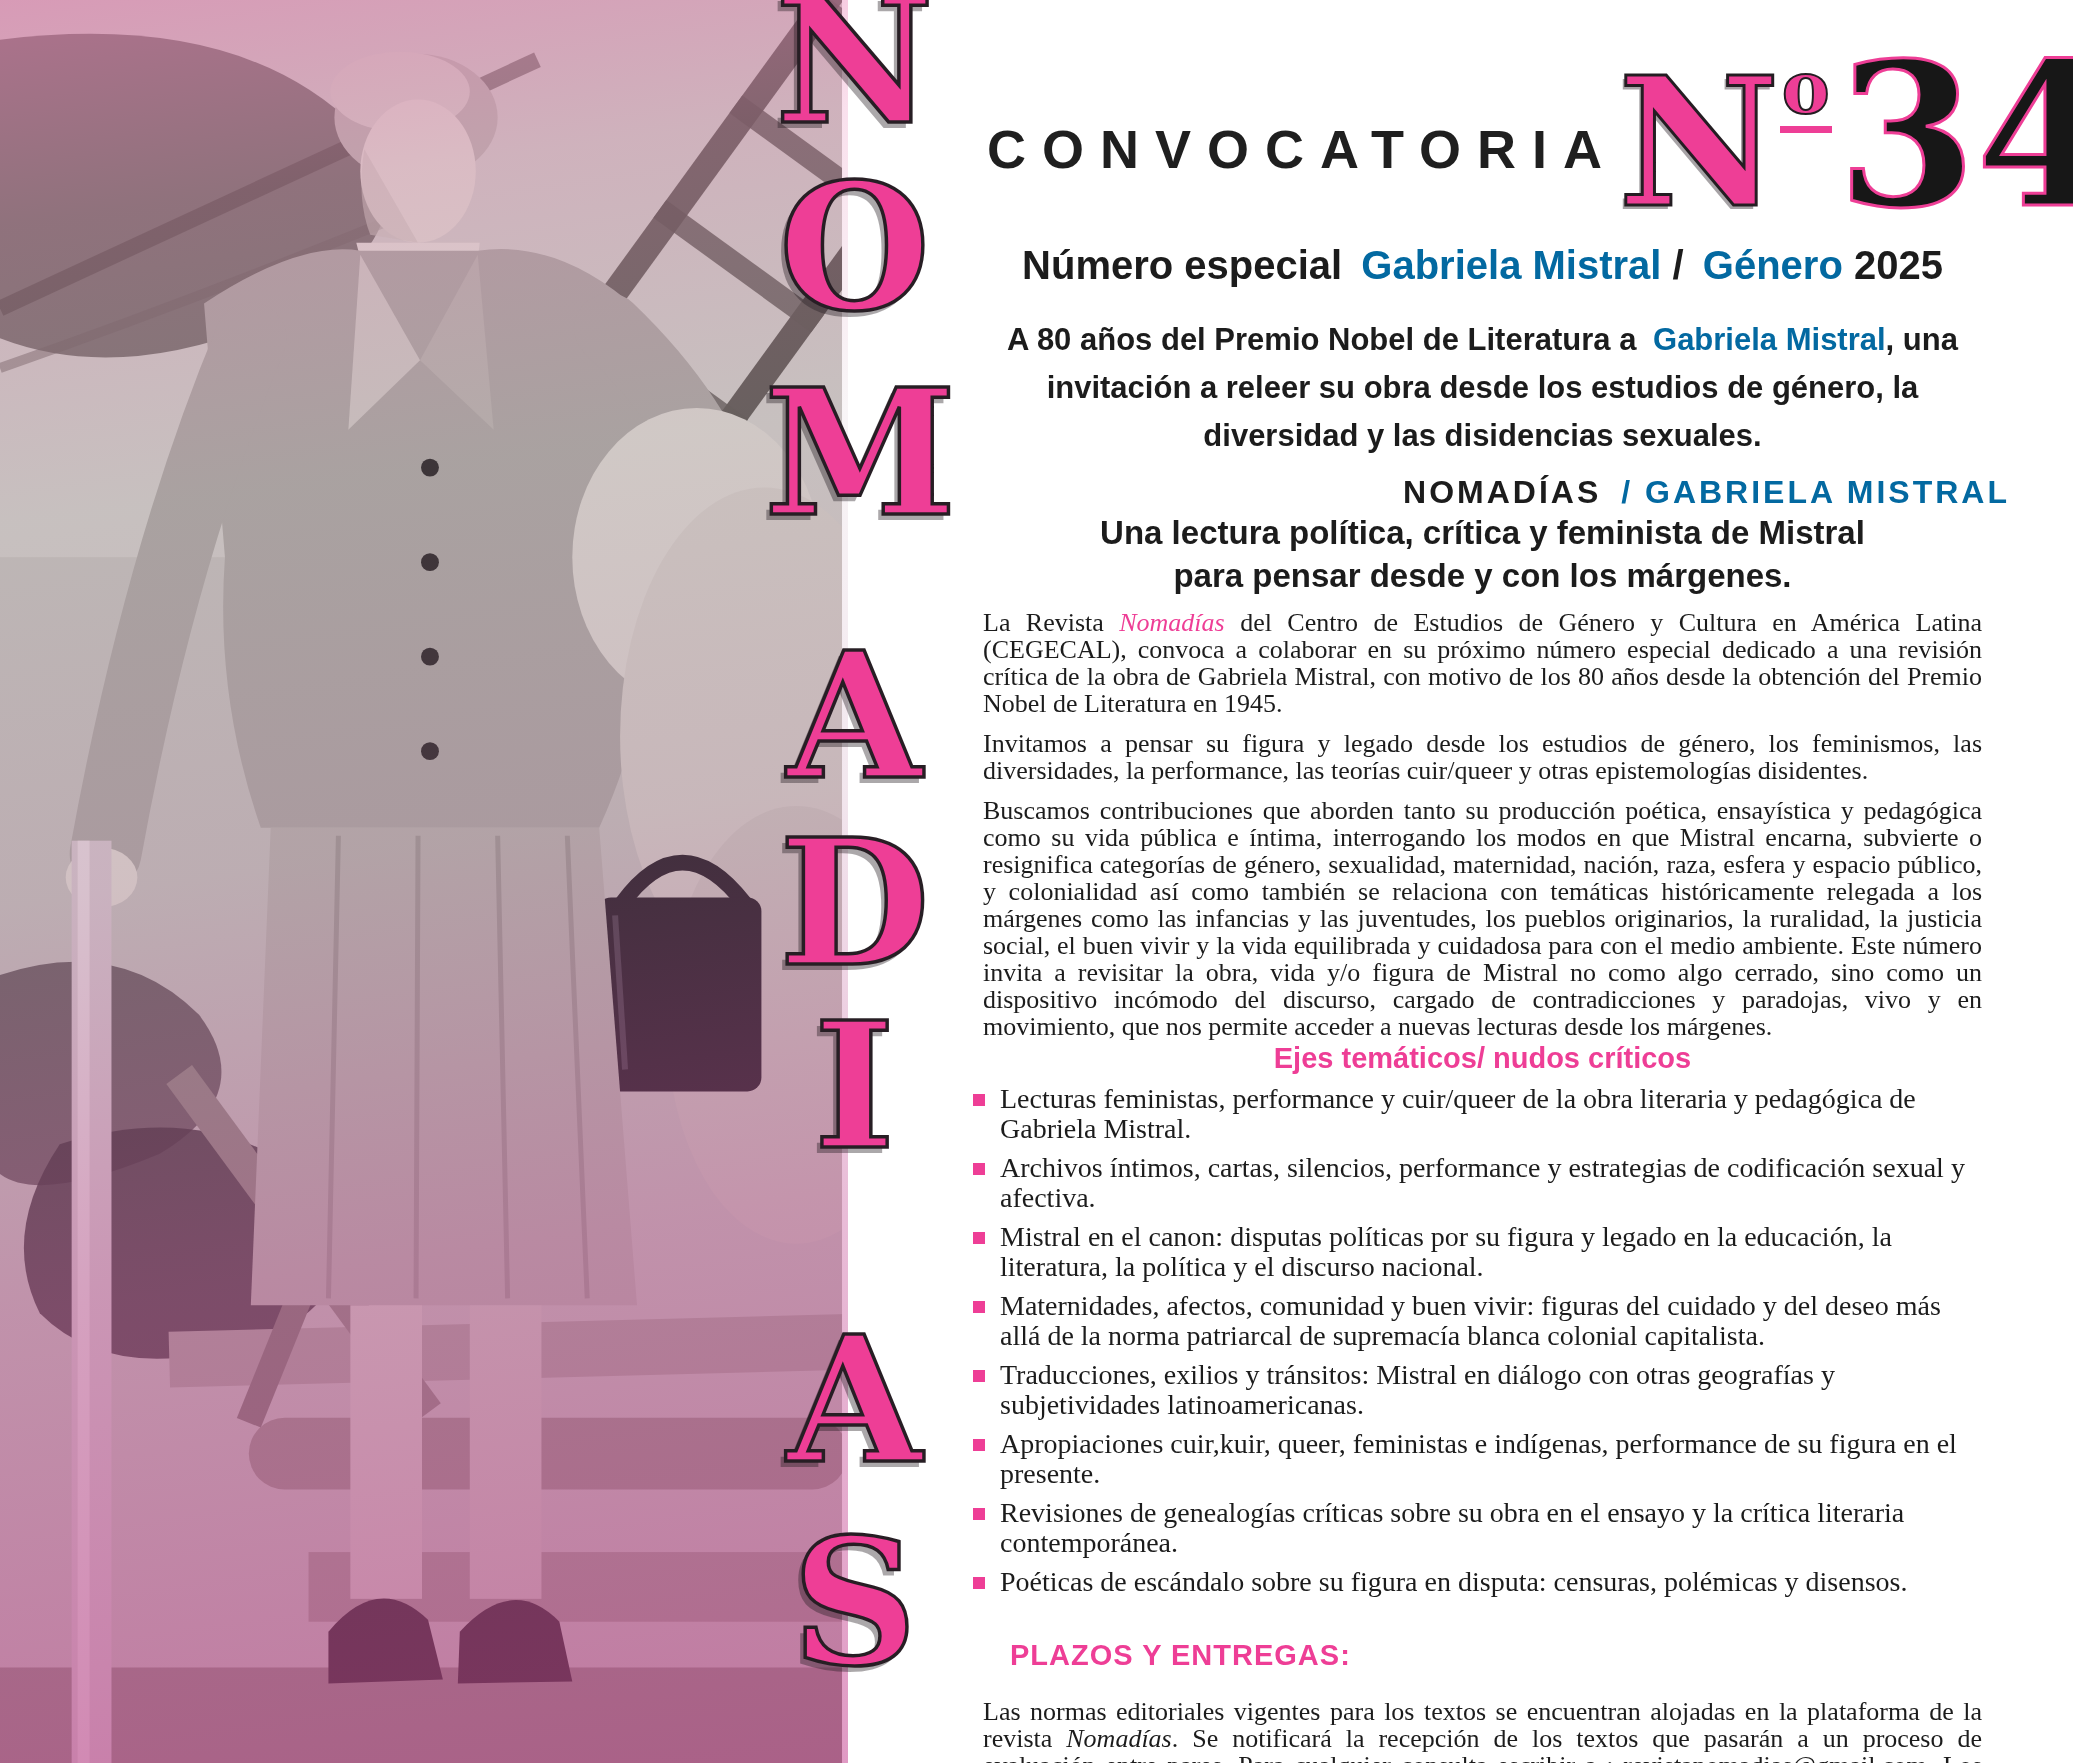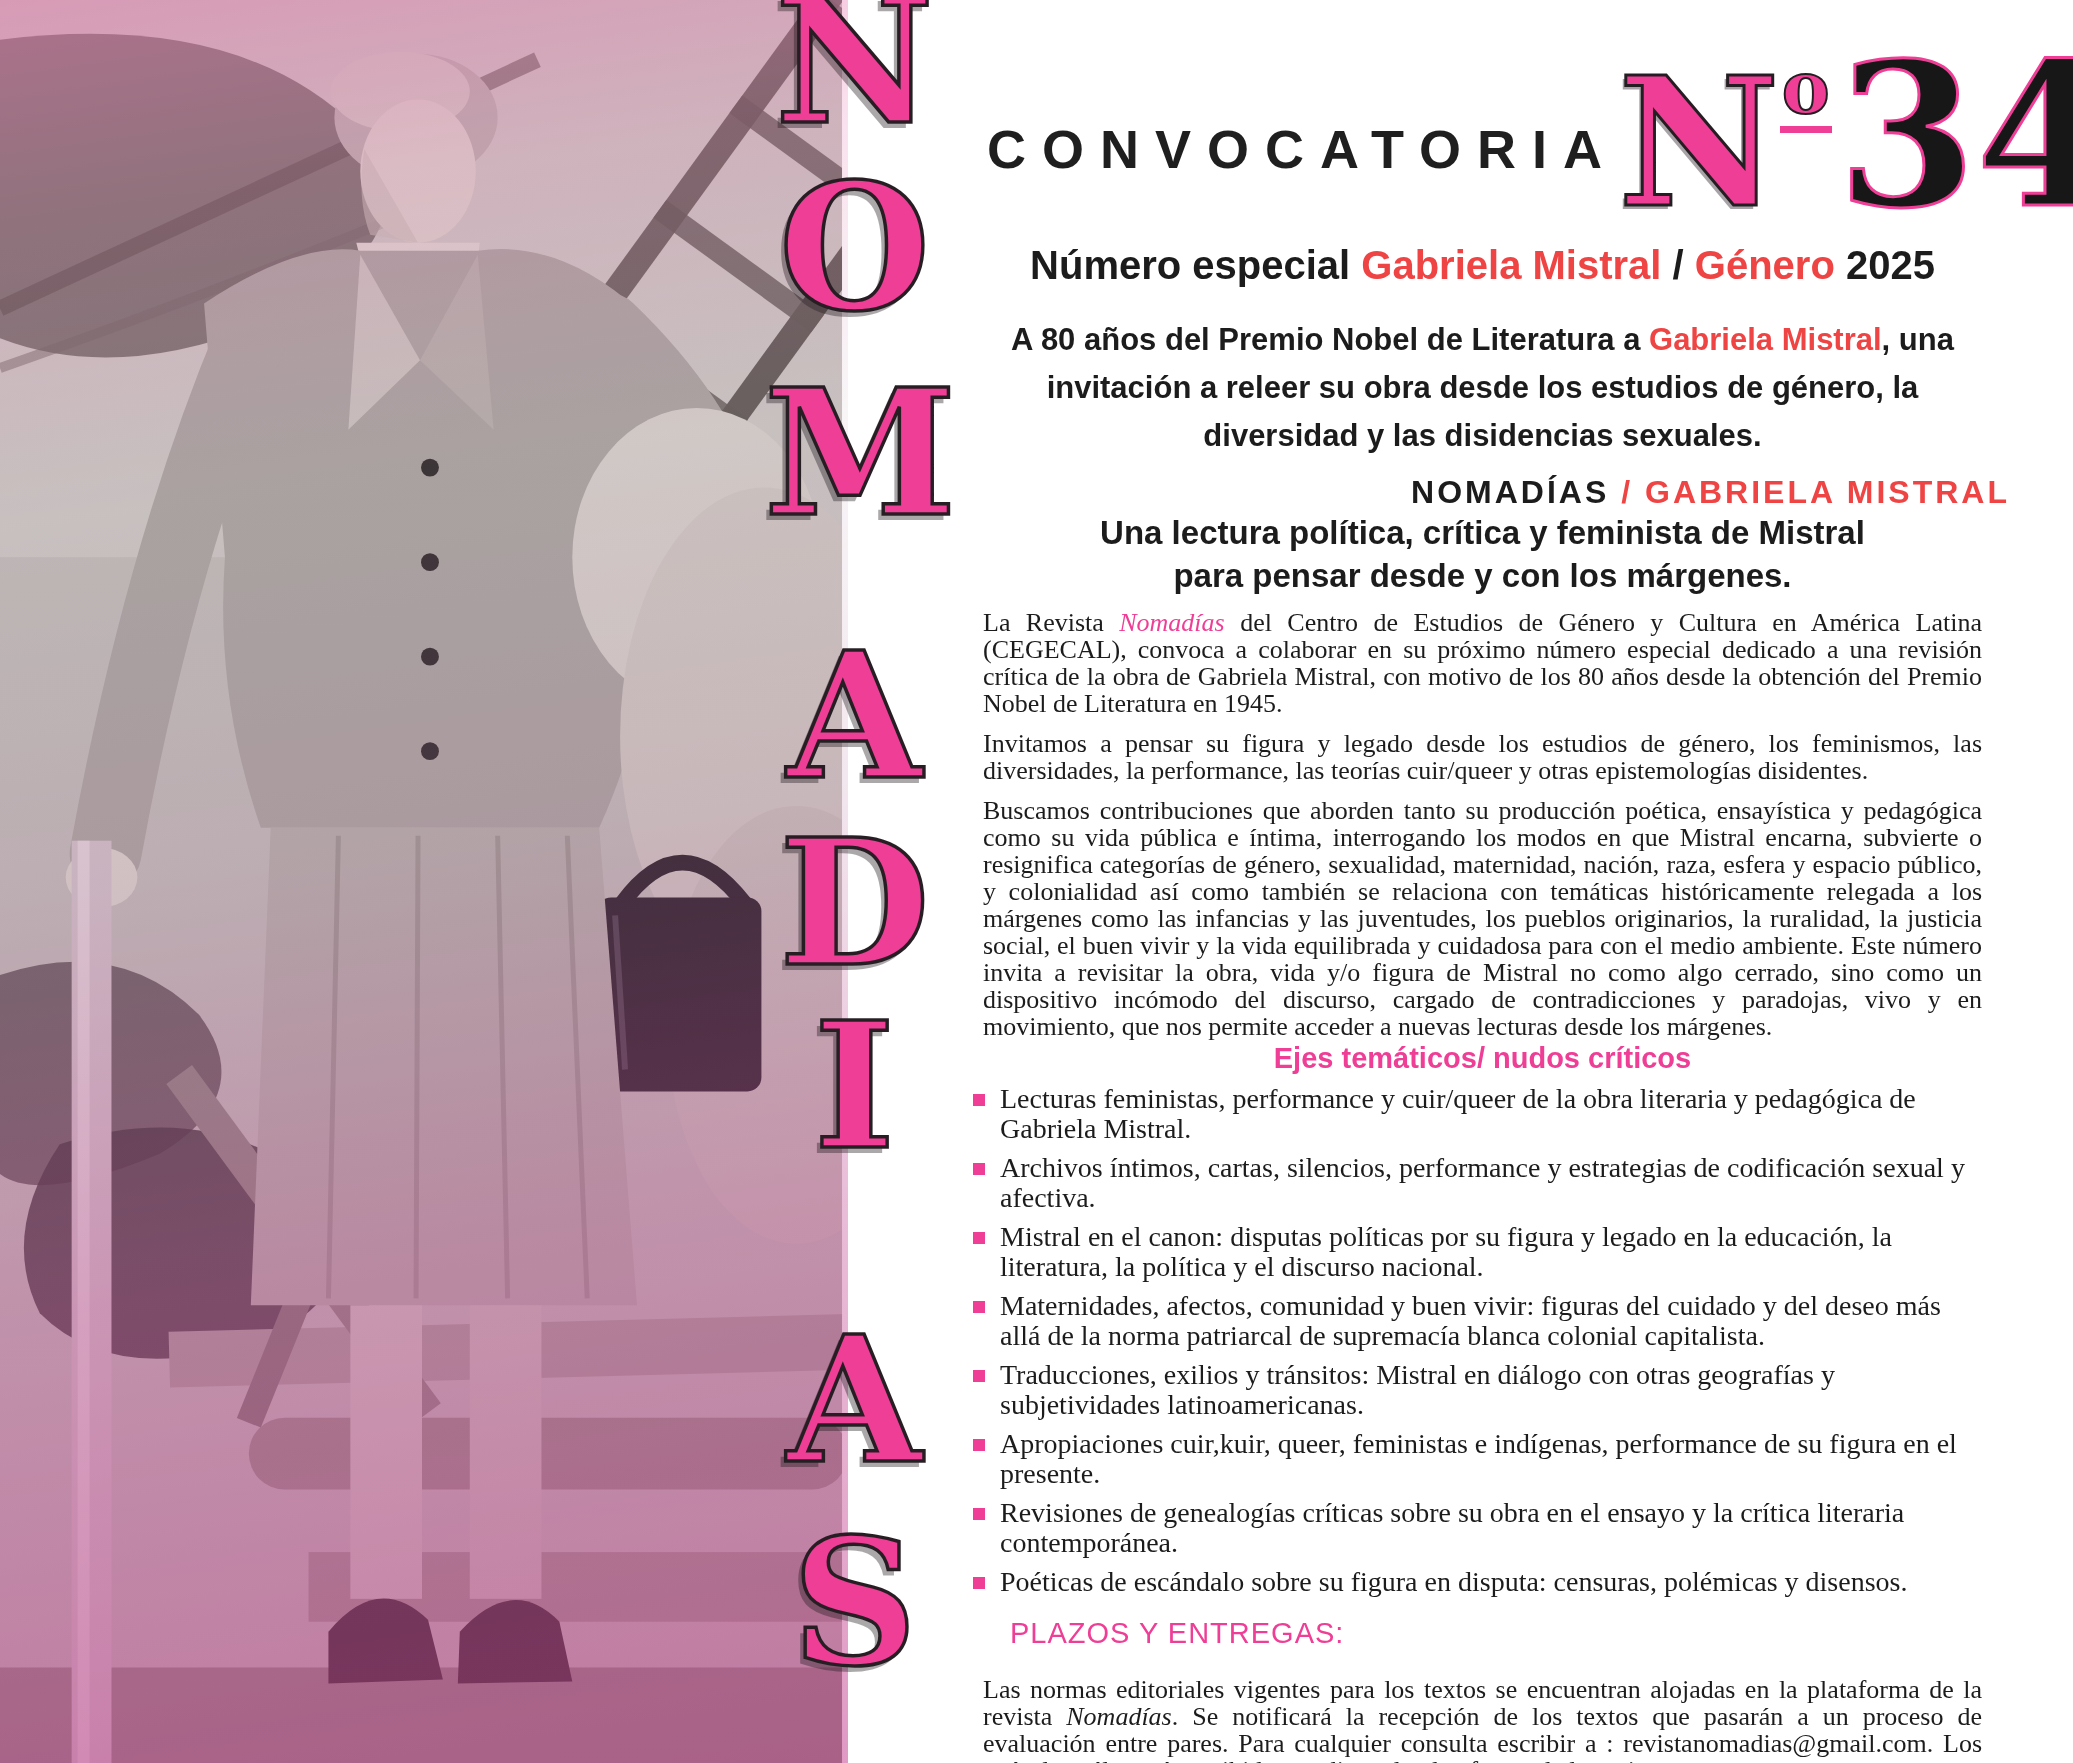--- a/index.html
+++ b/index.html
@@ -44,35 +44,35 @@
     font-weight:700;font-size:54px;letter-spacing:16px;color:#1f1f1f;margin-top:26px;
   }
   .issue{display:flex;align-items:baseline;font-family:"DejaVu Serif",serif;font-weight:700;line-height:0.9;}
   .issue .n{font-size:177px;color:#ee3e96;-webkit-text-stroke:3px #241d22;text-shadow:-3px 4px 0 rgba(35,25,32,0.4);}
   .issue .ord{
     font-size:72px;color:#ee3e96;-webkit-text-stroke:2px #241d22;
     align-self:flex-start;margin-top:6px;border-bottom:7px solid #ee3e96;line-height:1;padding:0 2px 2px 2px;
   }
   .issue .num{font-size:199px;color:#171717;-webkit-text-stroke:3px #ee3e96;margin-left:6px;}
   .subtitle{margin-top:18px;text-align:center;font-weight:700;font-size:40px;}
-  .pink{color:#ef4444;}
+  .pink{color:#0369a1;margin-left:8px;}
   .intro{margin-top:28px;text-align:center;font-weight:700;font-size:31px;line-height:48px;padding:0 12px;}
   .section-title{margin-top:14px;text-align:right;font-weight:700;font-size:32px;letter-spacing:3px;}
   .tagline{text-align:center;font-weight:700;font-size:33px;line-height:43px;margin-top:0;}
   .bodytext{font-family:"Liberation Serif",serif;font-size:26px;line-height:27px;text-align:justify;margin:0;padding:0 28px;}
   .bodytext + .bodytext{margin-top:13px;}
   .bodytext:first-of-type{margin-top:12px;}
   .p-first{margin-top:12px;}
   .pink-italic{color:#ee3e96;font-style:italic;}
   .italic{font-style:italic;}
   .ejes-title{margin-top:2px;text-align:center;font-weight:700;font-size:29px;color:#ee3e96;}
   ul.ejes{list-style:none;margin:8px 0 0 0;padding:0 28px 0 18px;}
   ul.ejes li{display:flex;gap:15px;margin:9px 0;font-family:"Liberation Serif",serif;font-size:28px;line-height:30px;}
   .sq{flex:0 0 auto;width:12px;height:12px;background:#ee3e96;margin-top:10px;}
-  .plazos-title{margin-top:20px;padding-left:55px;font-weight:400;font-size:29px;color:#ee3e96;letter-spacing:1px;}
+  .plazos-title{margin-top:42px;padding-left:55px;font-weight:700;font-size:29px;color:#ee3e96;letter-spacing:1px;}
   .normas{margin-top:26px;}
 </style>
 </head>
 <body>
 
 <div class="poster">
 
   <div class="photo">
     <svg viewBox="0 0 852 1772" preserveAspectRatio="none">
       <rect x="0" y="0" width="852" height="1772" fill="#bdb9b6"></rect>

